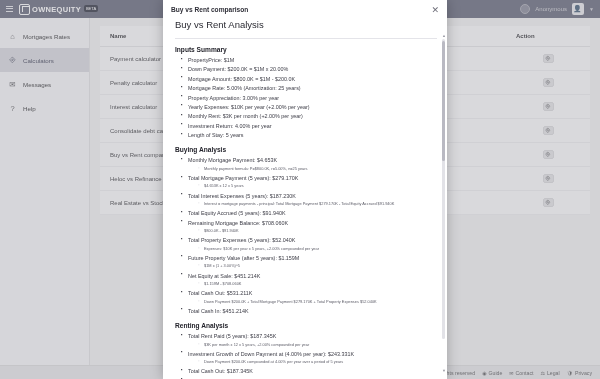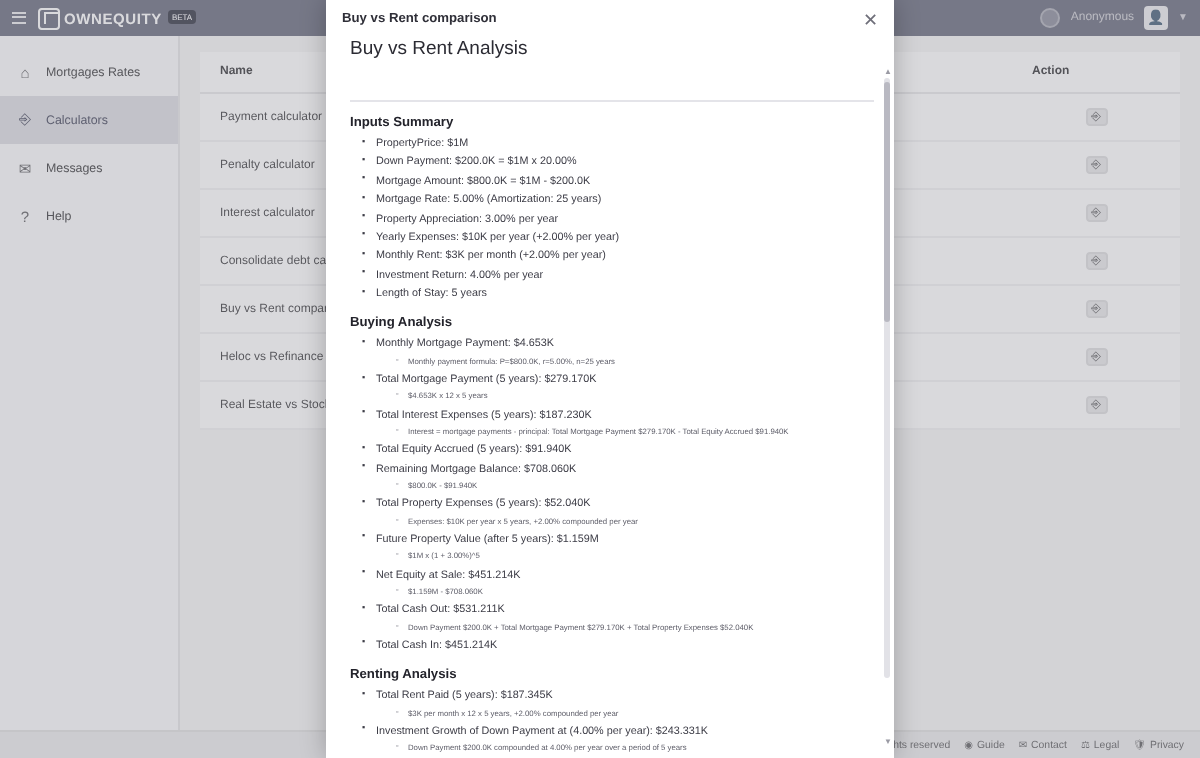--- a/index.html
+++ b/index.html
@@ -96,21 +96,21 @@
     padding:6px 8px 4px 8px;
   }
   .modal-title { font-size:6.6px; font-weight:700; color:#2f2f38; }
   .modal-close { font-size:9px; color:#6f6f7a; line-height:1; cursor:pointer; }
 
   .modal-scroll {
     flex:1; overflow:hidden; position:relative;
     padding:0 10px 4px 12px;
   }
   .doc-title {
-    font-size:9.5px; color:#2b2b33; padding-bottom:20px; margin-bottom:6px;
+    font-size:9.5px; color:#2b2b33; padding-bottom:8px; margin-bottom:6px;
     border-bottom:1px solid #e4e4e9; font-weight:400;
   }
   h3.sec {
     font-size:6.6px; font-weight:700; color:#23232b; margin:7px 0 3px 0;
   }
   ul.lvl1 { list-style:none; margin:0 0 0 6px; padding:0; }
   ul.lvl1 > li {
     position:relative; padding-left:7px; font-size:5.4px; color:#3c3c46;
     line-height:1.55; margin-bottom:1px;
   }

